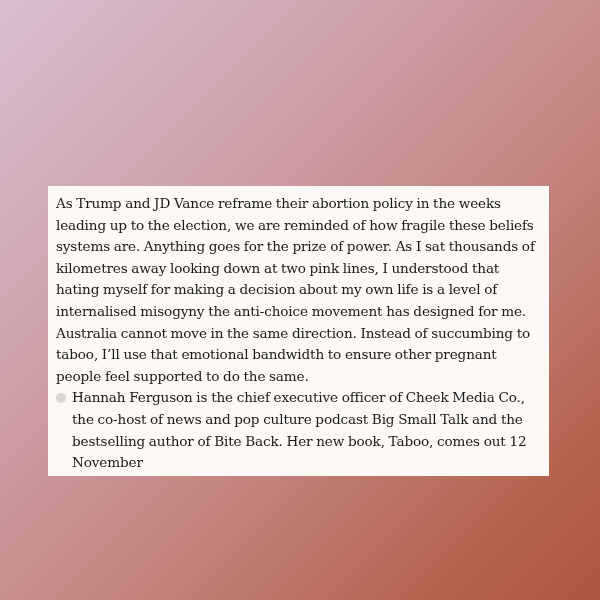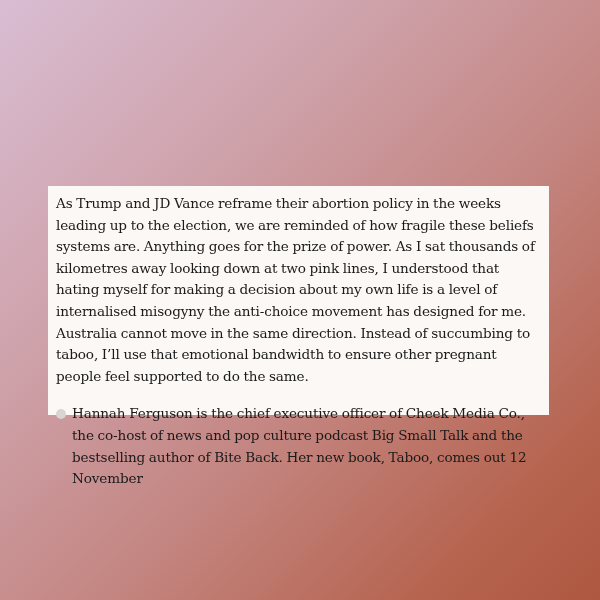--- a/index.html
+++ b/index.html
@@ -11,37 +11,37 @@
       height: 600px;
       position: relative;
       overflow: hidden;
       background: linear-gradient(135deg, #d9bdd3 0%, #cfa3ac 30%, #c3847f 60%, #b6644f 85%, #ae5741 100%);
     }
     .card {
       position: absolute;
       left: 48px;
       top: 186px;
       width: 501px;
-      height: 229px;
+      height: 290px;
       background: #fbf8f5;
       box-sizing: border-box;
       padding: 7px 8px 0 8px;
     }
     .quote {
       margin: 0;
       font-family: "DejaVu Serif", "Liberation Serif", serif;
       font-size: 13.6px;
       line-height: 21.6px;
       color: #1a1a1a;
       letter-spacing: -0.15px;
       word-spacing: -0.4px;
     }
     .bio {
       position: relative;
-      margin-top: 16px;
+      margin-top: 0;
       padding-left: 16px;
       font-family: "DejaVu Serif", "Liberation Serif", serif;
       font-size: 13.6px;
       line-height: 21.6px;
       color: #1a1a1a;
       letter-spacing: -0.15px;
       word-spacing: -0.4px;
     }
     .bullet {
       position: absolute;

